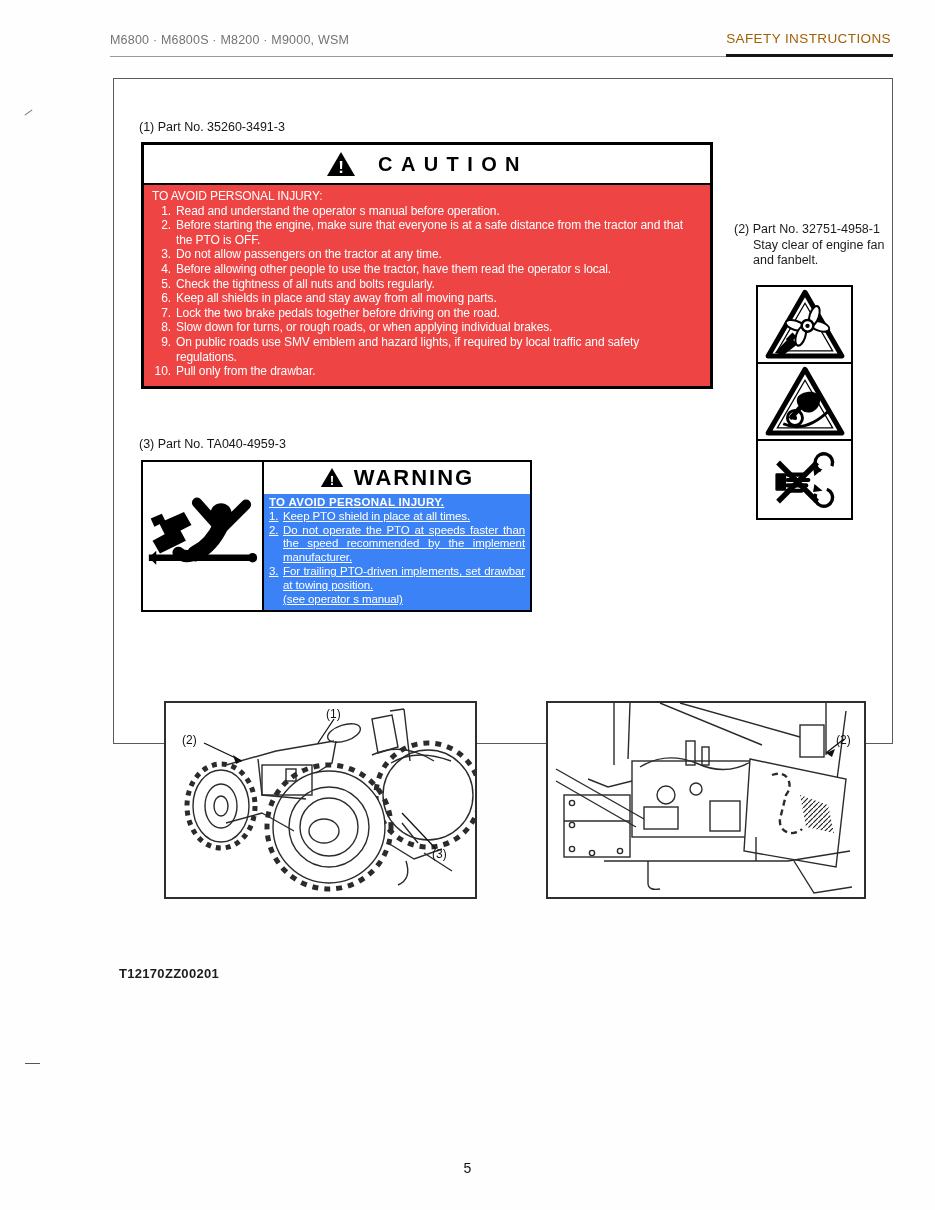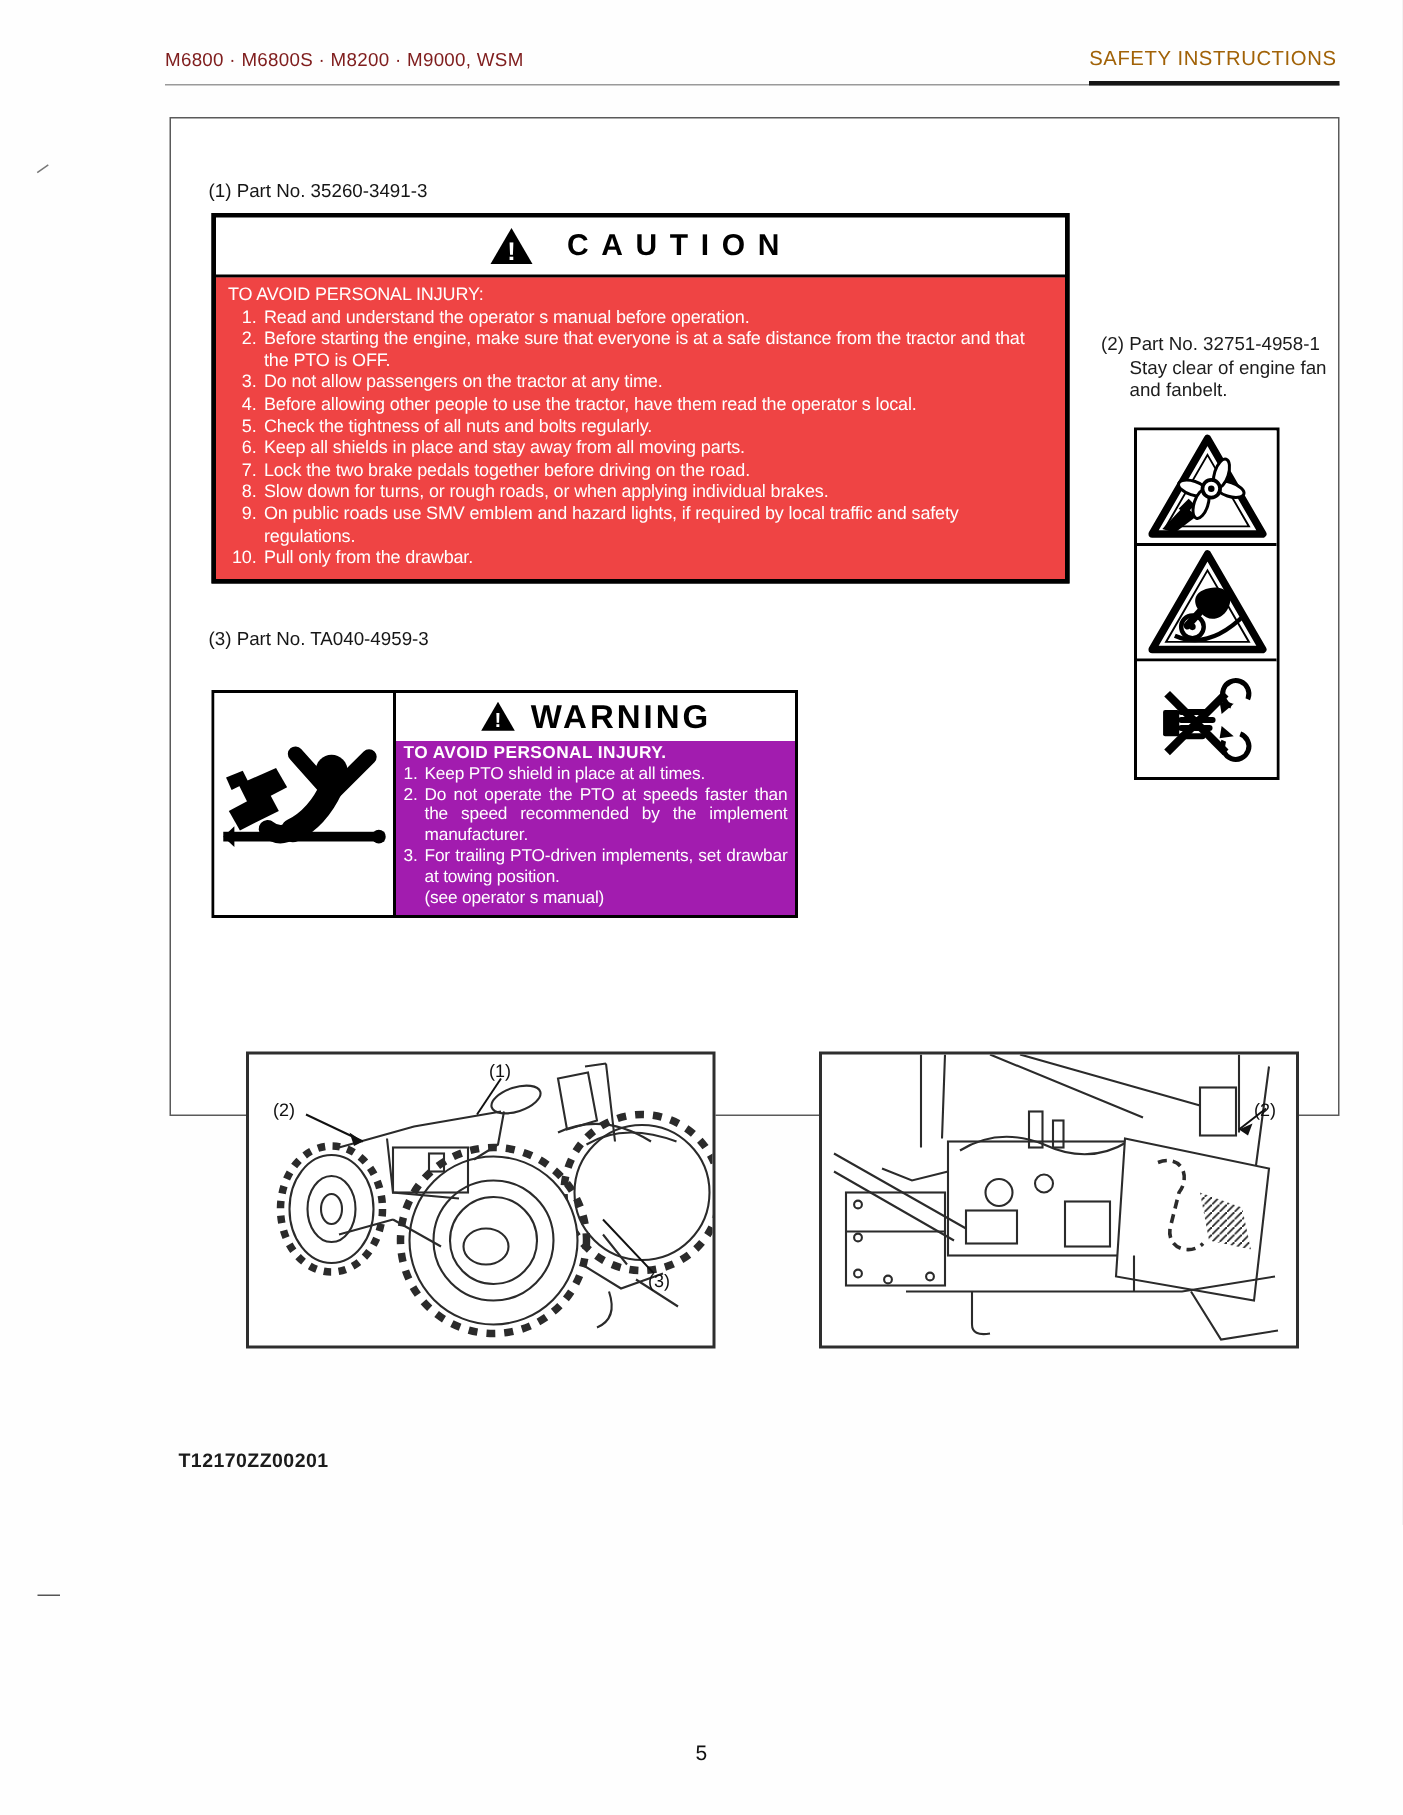--- a/index.html
+++ b/index.html
@@ -3,21 +3,21 @@
 <meta charset="utf-8">
 <style>
   * { margin:0; padding:0; box-sizing:border-box; }
   html,body { background:#e9e9e9; }
   .page {
     position:relative; width:935px; height:1210px; margin:0 auto;
     background:#fefefe; overflow:hidden;
     font-family:"Liberation Sans", sans-serif; color:#1c1c1c;
   }
   
-  .hdr-left { position:absolute; left:110px; top:33px; font-size:12.5px; color:#7f1d1d; letter-spacing:0.2px; }
+  .hdr-left { position:absolute; left:110px; top:33px; font-size:12.5px; color:#737373; letter-spacing:0.2px; }
   .hdr-right{ position:absolute; right:44px; top:31px; font-size:13.5px; color:#a16207; letter-spacing:0.4px; }
   .hdr-rule-thin  { position:absolute; left:110px; width:783px; top:56px; border-top:1px solid #9a9a9a; }
   .hdr-rule-thick { position:absolute; left:726px; width:167px; top:54px; height:3px; background:#151515; }
   
   .frame { position:absolute; left:113px; top:78px; width:780px; height:666px; border:1px solid #5a5a5a; background:#fff; }
   .part-label { position:absolute; font-size:12.5px; color:#161616; }
   
   .caution { position:absolute; left:27px; top:63px; width:572px; border:3px solid #000; background:#000; }
   .caution-head { background:#fff; border-bottom:2px solid #000; height:40px;
     display:flex; align-items:center; justify-content:center; gap:14px; }
@@ -32,21 +32,21 @@
   .part2-block .ind { padding-left:19px; }
   .picto-box { position:absolute; left:642px; top:206px; width:97px; border:2px solid #000; background:#fff; }
   .picto-cell { height:77px; border-bottom:2px solid #000; display:flex; align-items:center; justify-content:center; background:#fff; }
   .picto-cell:last-child { border-bottom:none; }
   
   .warning { position:absolute; left:27px; top:381px; width:391px; height:152px; border:2px solid #000; display:flex; background:#fff; }
   .w-picto { width:121px; min-width:121px; border-right:2px solid #000; background:#fff; display:flex; align-items:center; justify-content:center; }
   .w-right { flex:1; display:flex; flex-direction:column; }
   .w-head  { height:33px; background:#fff; display:flex; align-items:center; justify-content:center; gap:10px; }
   .w-title { font-size:22px; font-weight:bold; letter-spacing:2px; color:#000; }
-  .w-body  { flex:1; background:#a21caf; color:#fff; padding:2px 5px 3px 5px; font-size:11.5px; line-height:13.9px; letter-spacing:-0.1px; }
+  .w-body  { flex:1; background:#3b82f6; color:#fff; padding:2px 5px 3px 5px; font-size:11.5px; line-height:13.9px; letter-spacing:-0.1px;text-decoration:underline; }
   .w-intro { font-weight:bold; letter-spacing:0.3px; }
   .w-item { display:flex; }
   .w-num  { width:14px; min-width:14px; }
   .w-text { flex:1; text-align:justify; }
   .w-note { padding-left:14px; }
   
   .figure { position:absolute; border:2px solid #2e2e2e; background:#fff; }
   .fig-left  { left:50px;  top:622px; width:313px; height:198px; }
   .fig-right { left:432px; top:622px; width:320px; height:198px; }
   .callout { position:absolute; font-size:12px; color:#111; }
@@ -175,21 +175,21 @@
           <g fill="none" stroke="#000" stroke-width="5">
             <circle cx="76" cy="26" r="13" stroke-dasharray="62 20" transform="rotate(110 76 26)"></circle>
             <circle cx="76" cy="78" r="13" stroke-dasharray="62 20" transform="rotate(-70 76 78)"></circle>
           </g>
           <polygon points="60,34 74,36 62,46" fill="#000"></polygon>
           <polygon points="60,70 74,68 62,58" fill="#000"></polygon>
         </svg>
       </div>
     </div>
 
-    <div class="part-label" style="left:25px; top:340px;">(3) Part No. TA040-4959-3</div>
+    <div class="part-label" style="left:25px; top:358px;">(3) Part No. TA040-4959-3</div>
 
     <div class="warning">
       <div class="w-picto">
         <svg width="112" height="140" viewBox="0 0 121 148">
           <rect x="2" y="94" width="116" height="7" fill="#000"></rect>
           <polygon points="2,97.5 10,90 10,105" fill="#000"></polygon>
           <circle cx="114" cy="97.5" r="5" fill="#000"></circle>
           <circle cx="80" cy="50" r="11.5" fill="#000"></circle>
           <path d="M79,66 L54,38" stroke="#000" stroke-width="11" stroke-linecap="round"></path>
           <path d="M81,66 L107,40" stroke="#000" stroke-width="11" stroke-linecap="round"></path>

